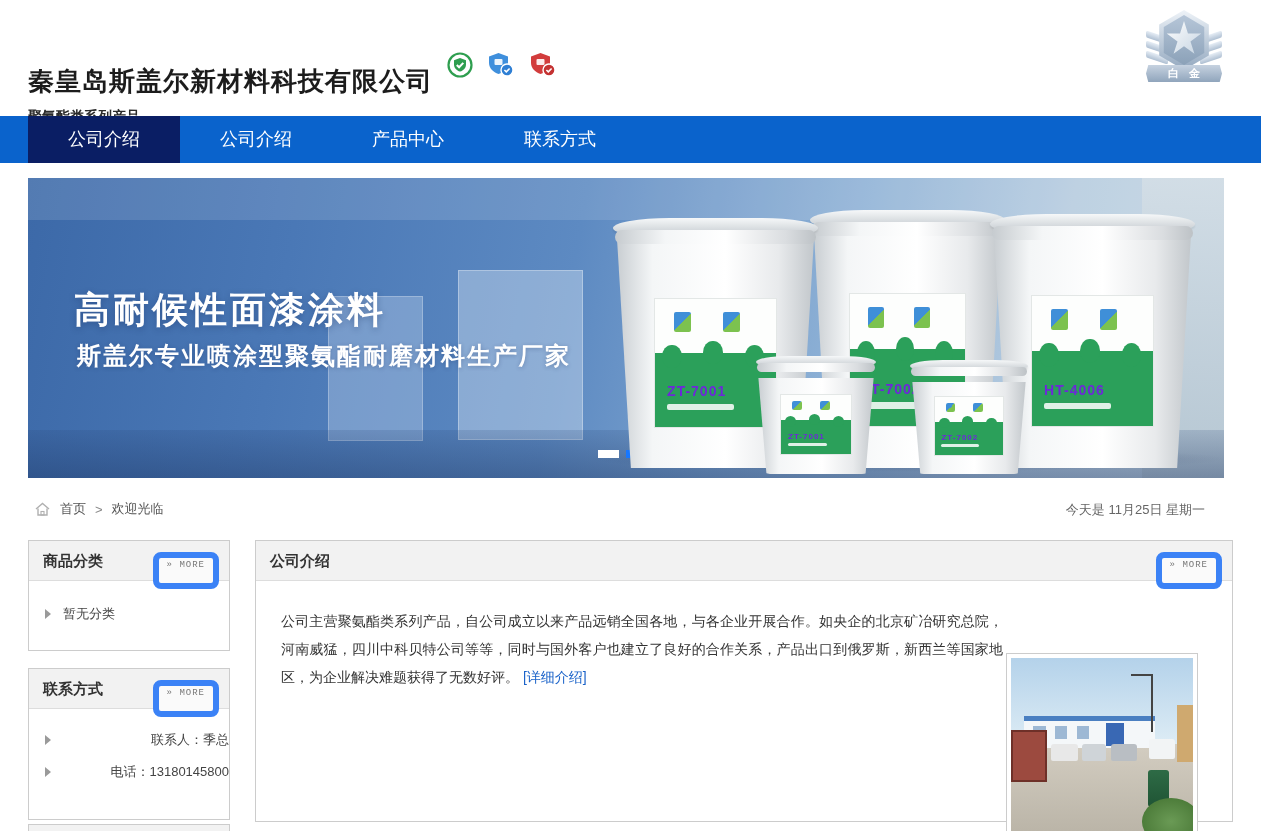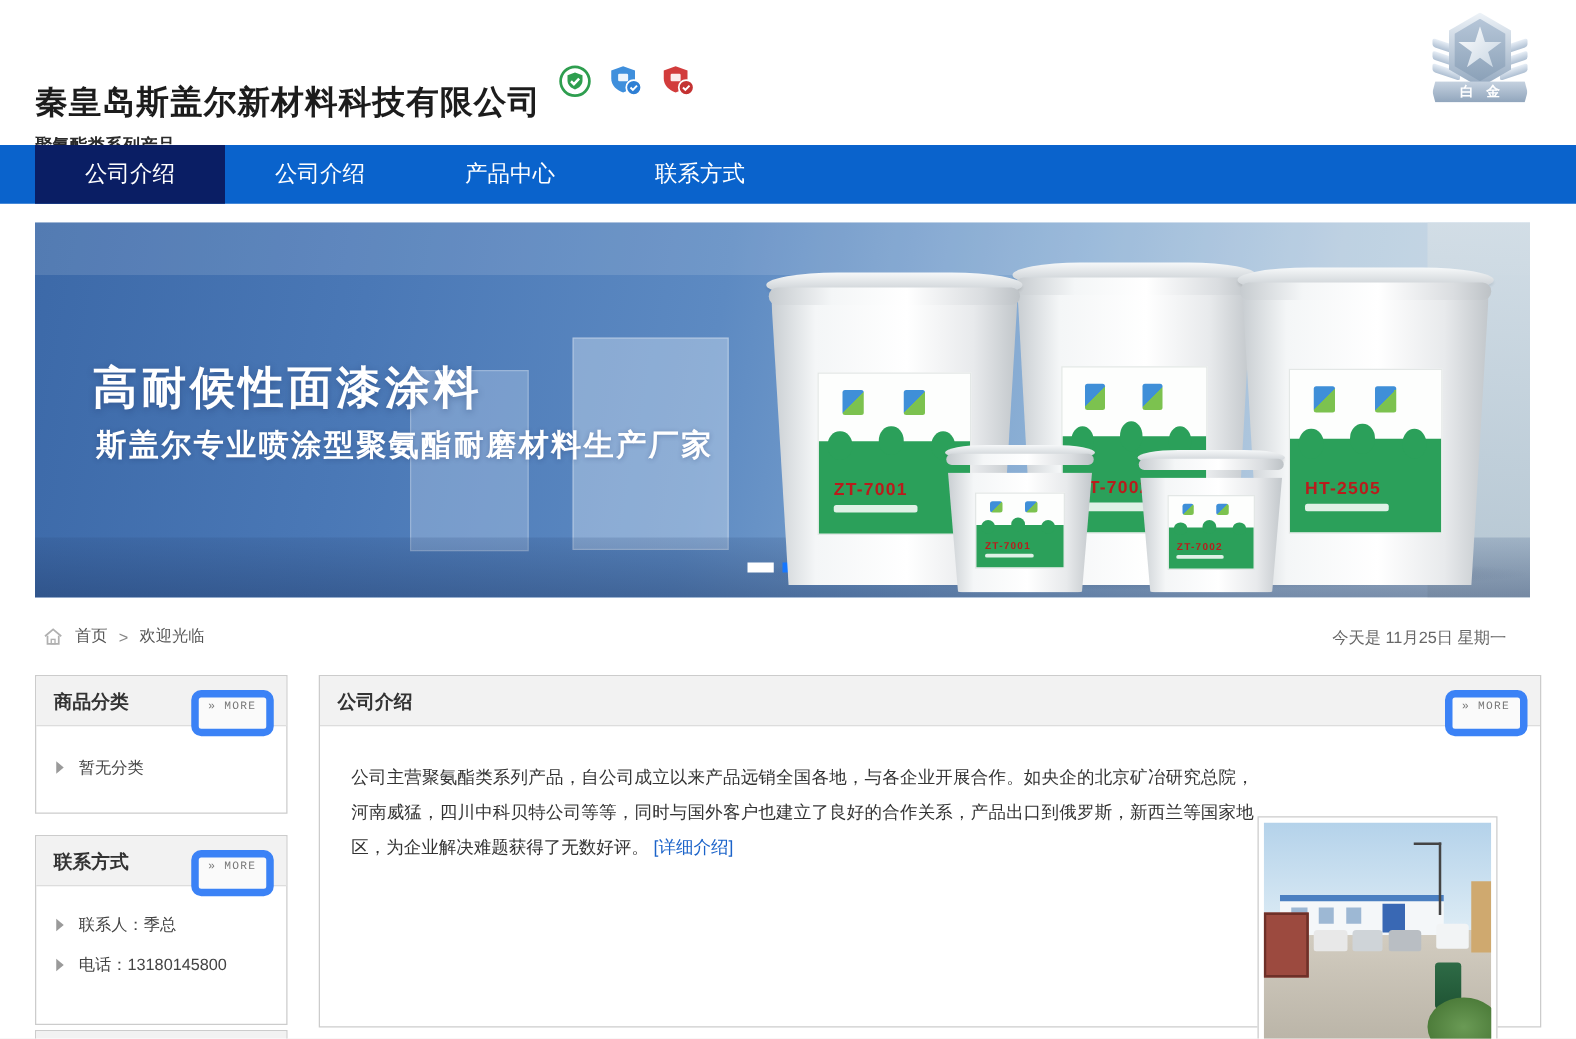--- a/index.html
+++ b/index.html
@@ -59,21 +59,21 @@
       background:linear-gradient(90deg,#c6cbcf,#f4f6f7 25%,#ffffff 55%,#dadde0 85%,#bdc2c6); }
   .bucket .body { position:absolute; left:2%; right:2%; top:22px; bottom:0;
       background:linear-gradient(90deg,#c9ced2 0%,#f4f6f7 18%,#ffffff 55%,#e8eaec 82%,#c2c7cb 100%);
       clip-path:polygon(0 0,100% 0,93% 100%,7% 100%); border-radius:0 0 12px 12px; }
   .bucket .label { position:absolute; left:20%; right:20%; top:32%; height:52%; background:#fdfefd; border:1px solid #e3e7e6; overflow:hidden; }
   .bucket .logo { position:absolute; top:10%; width:14%; height:16%; background:linear-gradient(135deg,#3f8fd8 50%,#7cc24f 50%); border-radius:2px; }
   .bucket .logo.l1 { left:16%; } .bucket .logo.l2 { left:56%; }
   .bucket .green { position:absolute; left:0; right:0; bottom:0; height:58%; background:#2ba05a; }
   .bucket .drip { position:absolute; width:16%; height:18%; background:#2ba05a; border-radius:50%; top:36%; }
   .bucket .d1 { left:6%; } .bucket .d2 { left:40%; top:33%; } .bucket .d3 { left:74%; }
-  .bucket .code { position:absolute; left:10%; bottom:22%; color:#b91c1c; font-weight:bold; letter-spacing:1px;margin-top:45px; }
+  .bucket .code { position:absolute; left:10%; bottom:22%; color:#6d28d9; font-weight:bold; letter-spacing:1px;margin-top:45px; }
   .bucket .bar { position:absolute; left:10%; bottom:13%; width:55%; height:5%; background:rgba(255,255,255,.85); border-radius:2px; }
   .bucket.big .code { font-size:14px; }
   .bucket.small .code { font-size:8px; }
 
   .dots { position:absolute; left:570px; top:272px; display:flex; gap:7px; }
   .dot { width:21px; height:8px; cursor:pointer; }
 
   
   .crumb-row { position:absolute; left:28px; top:494px; width:1205px; height:30px; font-size:13px; color:#555; }
   .crumb-left { position:absolute; left:6px; top:6px; display:flex; align-items:center; gap:9px; }
@@ -85,21 +85,21 @@
   .panel { position:absolute; background:#fff; border:1px solid #ccc; }
   .panel-head { height:40px; background:#f2f2f2; border-bottom:1px solid #ddd; position:relative; }
   .panel-title { position:absolute; left:14px; top:11px; font-size:15px; font-weight:bold; color:#333; }
   .more-btn { position:absolute; right:10px; top:11px; font-size:9px; letter-spacing:1px; color:#777;
       border:6px solid #3b82f6; border-radius:8px; padding:2px 8px 13px; background:#fafafa; cursor:pointer;
       font-family:"Liberation Mono","DejaVu Sans Mono",monospace; }
   .side-item { position:relative; padding:0 0 0 34px; height:30px; line-height:30px; font-size:13px; color:#444; }
   .side-item .tri { position:absolute; left:16px; top:10px; width:0; height:0;
       border-left:6px solid #9a9a9a; border-top:5px solid transparent; border-bottom:5px solid transparent; }
   .sb1-body { padding-top:18px; }
-  .sb2-body { padding-top:16px; }
+  .sb2-body { padding-top:16px;text-align:right; }
   .sb2-body .side-item { margin-bottom:2px; }
 
   
   .main-body { position:relative; }
   .para { position:absolute; left:25px; top:26px; width:722px; font-size:14px; color:#333; line-height:28px; text-align:justify; }
   .detail-link { color:#1b63c9; cursor:pointer; }
   .photo-frame { position:absolute; left:750px; top:72px; width:192px; height:190px; background:#fff; border:1px solid #ccc; padding:4px; cursor:pointer; }
   .photo { position:relative; width:100%; height:100%; overflow:hidden; }
   .ph-sky { position:absolute; left:0; top:0; width:100%; height:48%; background:linear-gradient(#b4d2ea,#ddecf5); }
   .ph-ground { position:absolute; left:0; bottom:0; width:100%; height:52%; background:linear-gradient(#d3cdc1,#b9b3a6); }
@@ -213,21 +213,21 @@
       <div class="body"></div>
         <div class="lid"></div>
         <div class="rim"></div>
       <div class="label">
           <span class="logo l1"></span>
           <span class="logo l2"></span>
         <div class="green"></div>
           <div class="drip d1"></div>
           <div class="drip d2"></div>
           <div class="drip d3"></div>
-        <div class="code">HT-2505</div>
+        <div class="code">HT-4006</div>
           <div class="bar"></div>
       </div>
     </div>
 
     <div class="bucket small" style="left:728px;top:178px;width:120px;height:118px;z-index:3">
       <div class="body"></div>
         <div class="lid" style="height:12px"></div>
         <div class="rim" style="top:7px;height:9px"></div>
       <div class="label">
           <span class="logo l1"></span>

